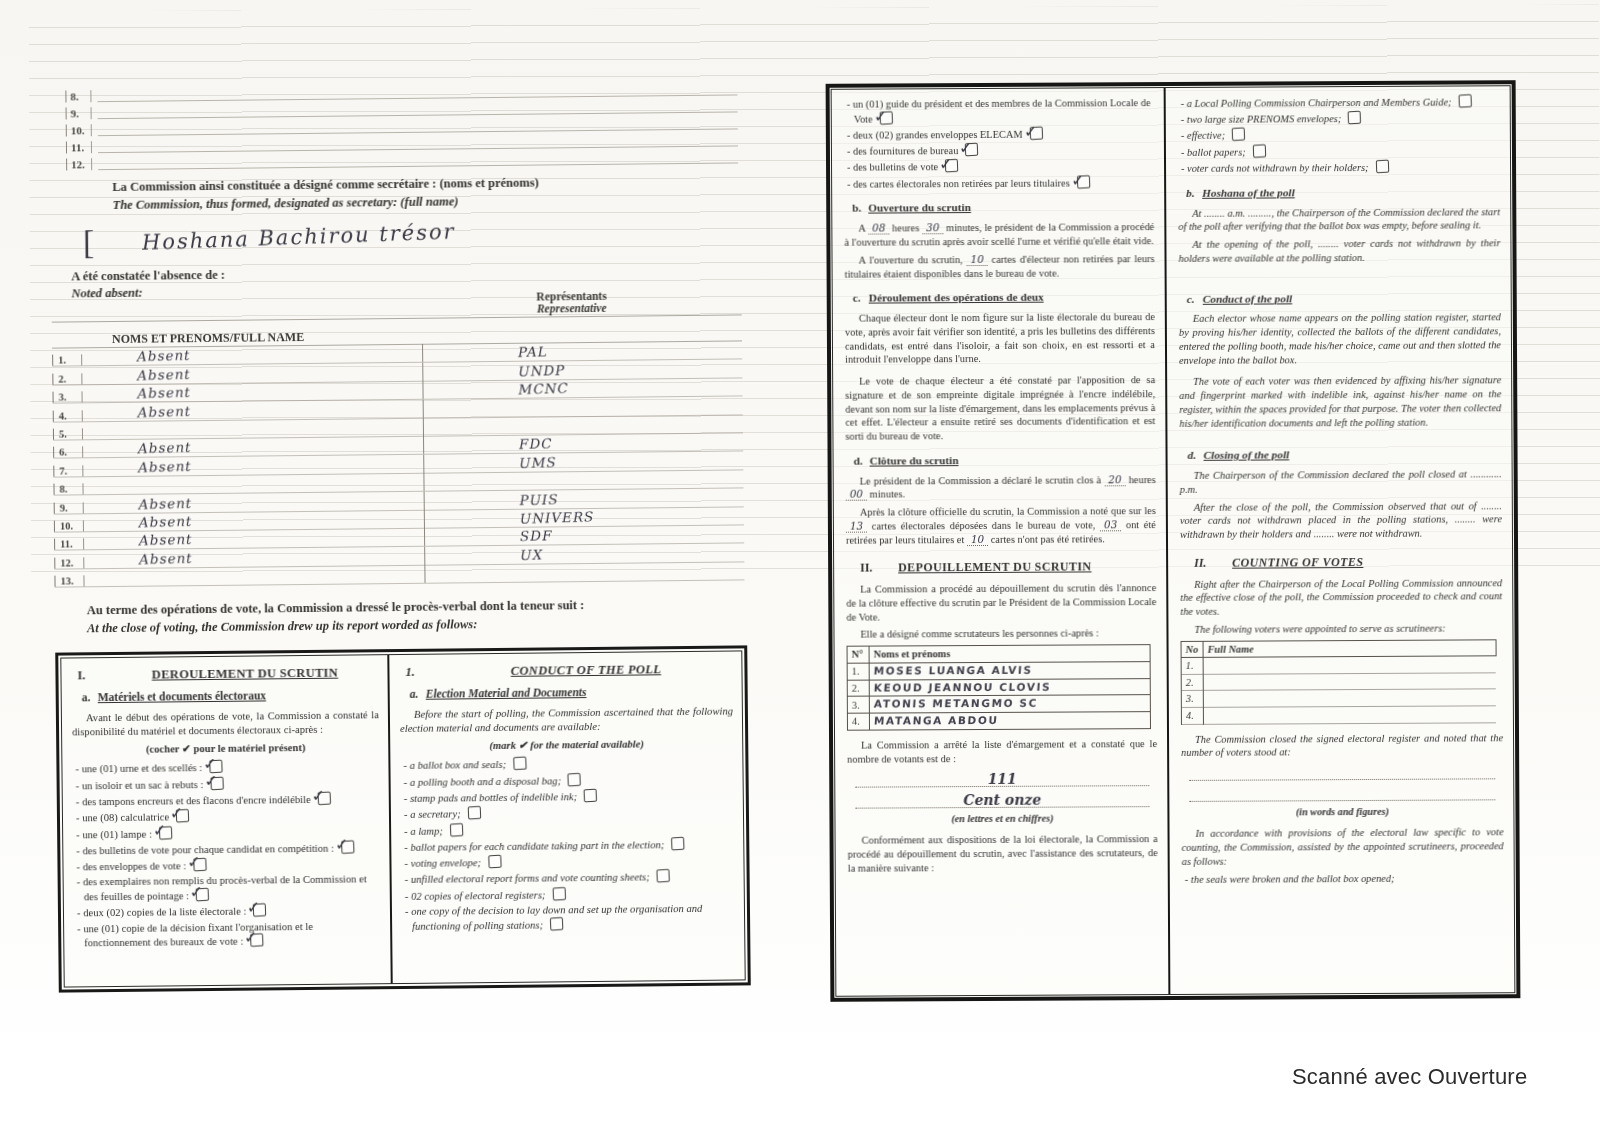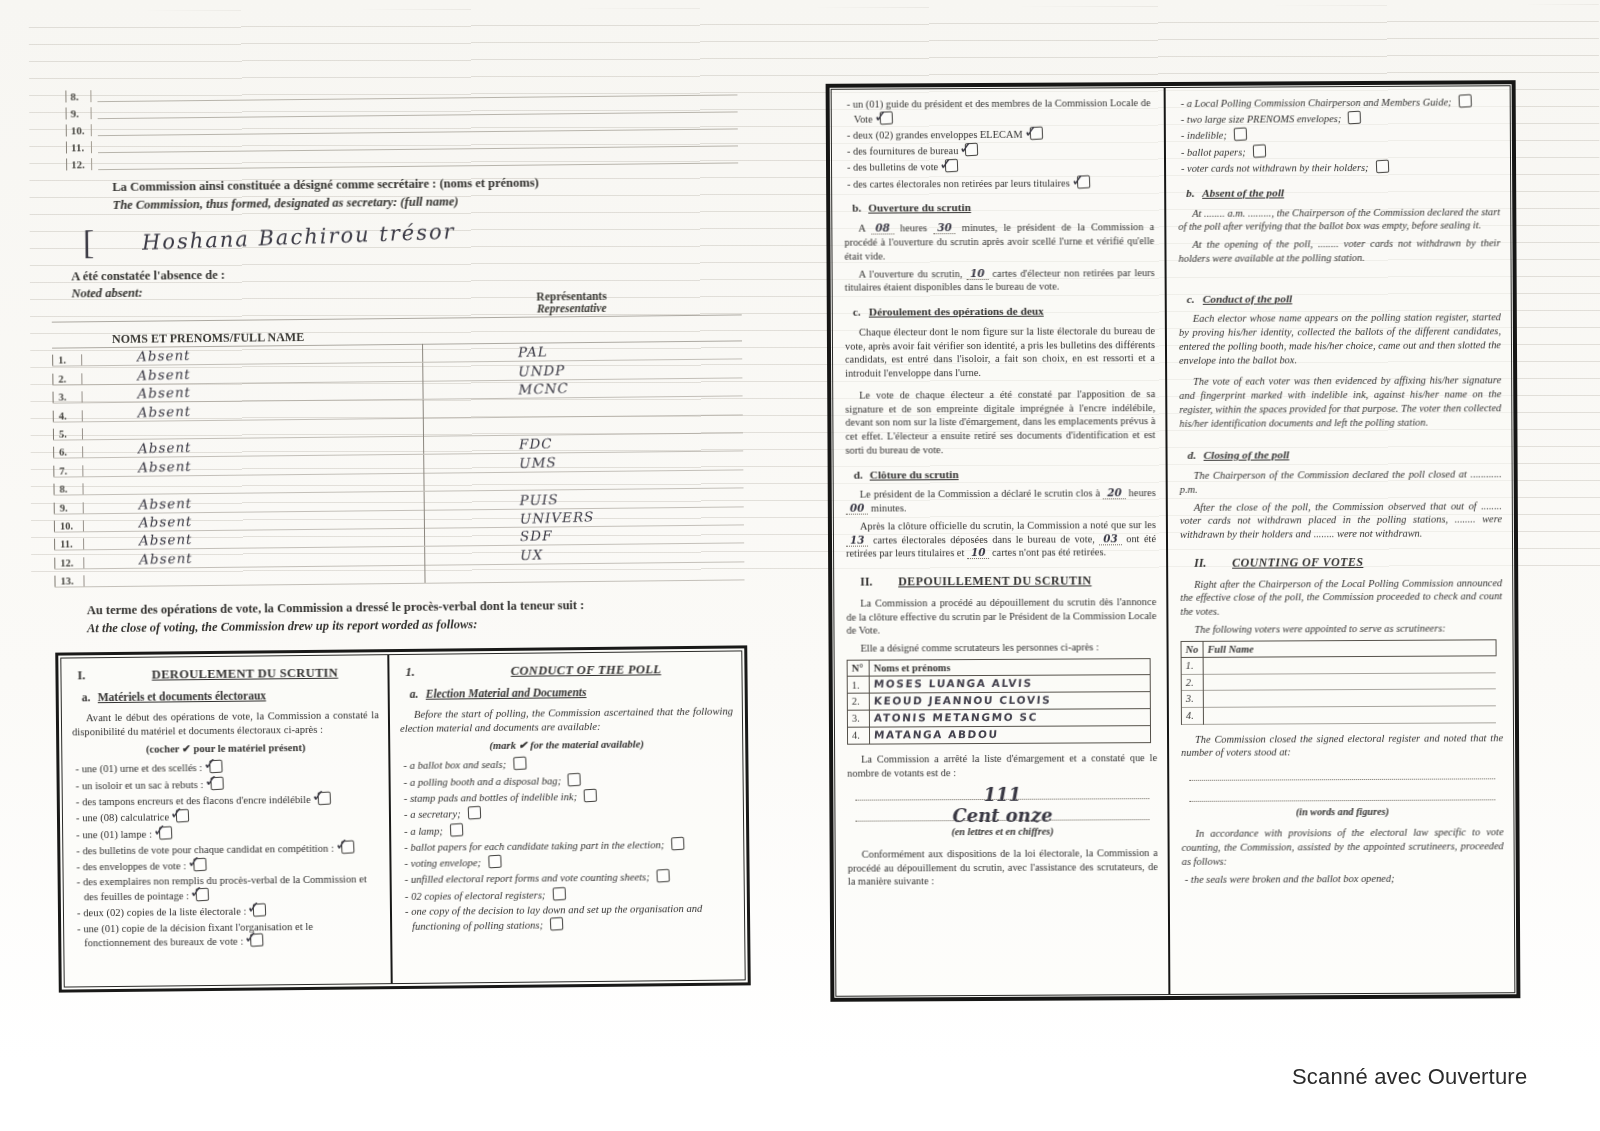--- a/index.html
+++ b/index.html
@@ -73,30 +73,30 @@
   .rbox-inner { position:absolute; inset:1px; border:1px solid #2a2a28; display:flex; }
   .rcol { padding:8px 10px 6px 12px; font-size:10.4px; line-height:1.32; color:#343332; }
   .rcol.fr { width:334px; border-right:2.5px solid #161615; }
   .rcol.en { flex:1; font-style:italic; }
   .sec-head { display:flex; font-weight:bold; font-size:11.3px; margin:10px 0 6px; }
   .sec-head .sl { width:24px; padding-left:8px; }
   .sec-head .sh { text-decoration:underline; }
   .sec-head.big { font-size:12px; margin-top:14px; }
   .sec-head.big .sl { width:52px; padding-left:14px; }
   .sec-head.big .sh { flex:1; text-align:left; letter-spacing:.4px; }
-  .hand-inline { font-family:"DejaVu Serif", serif; font-style:italic; font-weight:bold;
+  .hand-inline { font-family:"DejaVu Serif", serif; font-style:italic; font-weight:normal;
                  color:#393845; padding:0 4px; border-bottom:1px dotted #6d675d; }
   .scrut-table { width:98%; border-collapse:collapse; margin:4px 0 8px; }
   .scrut-table td, .scrut-table th { border:1px solid #55514a; font-size:10.3px; padding:1px 4px; height:16px; text-align:left; }
   .scrut-table th { font-weight:bold; }
   .scrut-table .cnum { width:22px; }
   .hand-caps { font-family:"DejaVu Sans", sans-serif; font-weight:bold; font-size:10.5px;
                letter-spacing:1.6px; color:#413f4b; display:inline-block; transform:skewX(-4deg); }
   .dotline { border-bottom:1.2px dotted #6d675d; height:17px; margin:4px 8px 0; text-align:center; }
-  .dotline .hand { font-size:18px; font-weight:bold; }
+  .dotline .hand { font-size:14px; font-weight:bold; }
   .dot-caption { text-align:center; font-style:italic; font-weight:bold; margin:4px 0 8px; font-size:10.2px; }
   .en-table { width:98%; border-collapse:collapse; margin:4px 0 8px; }
   .en-table td, .en-table th { border-bottom:1px solid rgba(100,95,85,.55); font-size:10.3px; padding:1px 4px; height:14.5px; text-align:left; }
   .en-table th { border:1px solid #55514a; font-weight:bold; }
   .en-table .cnum { width:22px; border-left:1px solid #55514a; border-right:1px solid #55514a; }
   .final-item { padding-left:10px; text-indent:-7px; }
   .final-item::before { content:"-  "; }
   .camscanner { position:absolute; left:1292px; top:1064px; font-family:"Liberation Sans", sans-serif;
                 font-size:22px; color:#2b2b2b; letter-spacing:.2px; }
 </style>
@@ -373,27 +373,27 @@
           <div class="para">La Commission a arrêté la liste d'émargement et a constaté que le nombre de votants est de :</div>
           <div class="dotline"><span class="hand">111</span></div>
           <div class="dotline"><span class="hand">Cent onze</span></div>
           <div class="dot-caption">(en lettres et en chiffres)</div>
           <div class="para">Conformément aux dispositions de la loi électorale, la Commission a procédé au dépouillement du scrutin, avec l'assistance des scrutateurs, de la manière suivante :</div>
         </div>
 
         <div class="rcol en">
           <div class="chk"><span>a Local Polling Commission Chairperson and Members Guide;</span><span class="cbox"></span></div>
           <div class="chk"><span>two large size PRENOMS envelopes;</span><span class="cbox"></span></div>
-          <div class="chk"><span>indelible;</span><span class="cbox"></span></div>
+          <div class="chk"><span>effective;</span><span class="cbox"></span></div>
           <div class="chk"><span>ballot papers;</span><span class="cbox"></span></div>
           <div class="chk"><span>voter cards not withdrawn by their holders;</span><span class="cbox"></span></div>
 
           <div class="sec-head">
             <span class="sl">b.</span>
-            <span class="sh">Absent of the poll</span>
+            <span class="sh">Hoshana of the poll</span>
           </div>
           <div class="para">At ........ a.m. ........., the Chairperson of the Commission declared the start of the poll after verifying that the ballot box was empty, before sealing it.</div>
           <div class="para">At the opening of the poll, ........ voter cards not withdrawn by their holders were available at the polling station.</div>
 
           <div class="sec-head" style="margin-top:26px;">
             <span class="sl">c.</span>
             <span class="sh">Conduct of the poll</span>
           </div>
           <div class="para">Each elector whose name appears on the polling station register, started by proving his/her identity, collected the ballots of the different candidates, entered the polling booth, made his/her choice, came out and then slotted the envelope into the ballot box.</div>
           <div class="para" style="margin-top:8px;">The vote of each voter was then evidenced by affixing his/her signature and fingerprint marked with indelible ink, against his/her name on the register, within the spaces provided for that purpose. The voter then collected his/her identification documents and left the polling station.</div>

